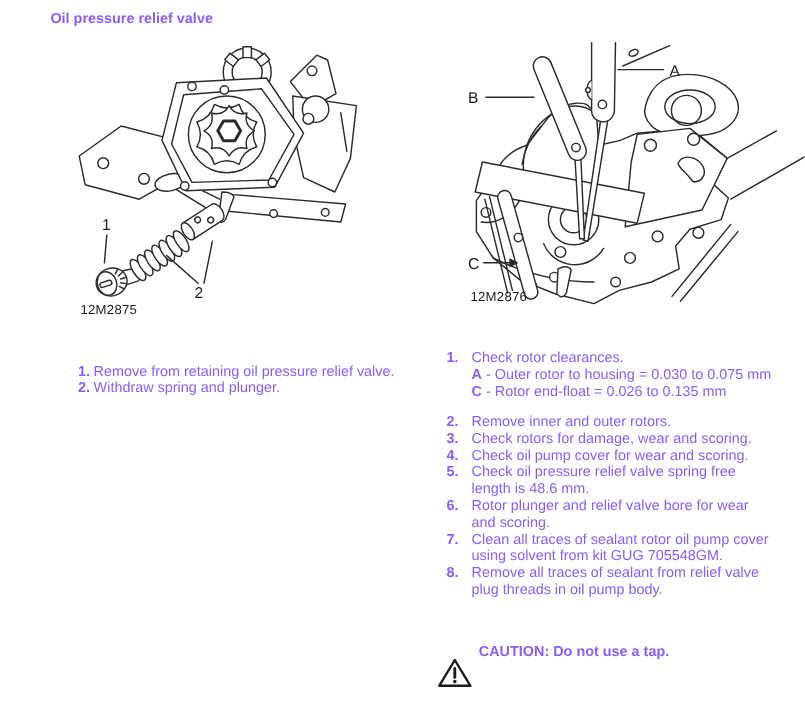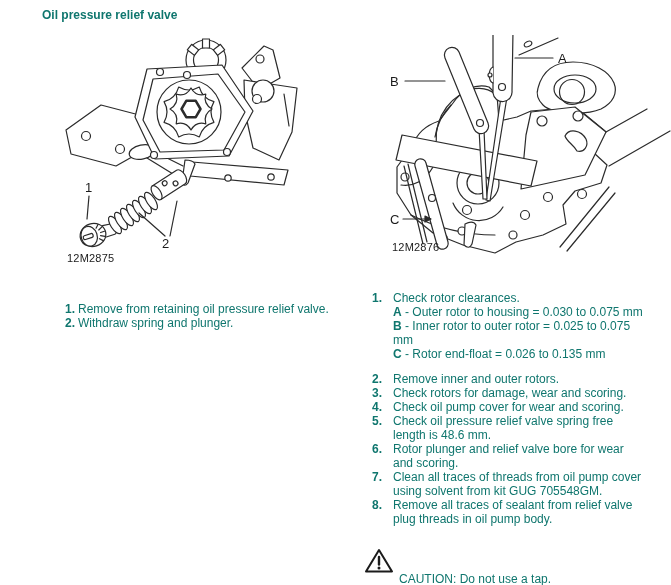--- a/index.html
+++ b/index.html
@@ -1,18 +1,18 @@
 <!DOCTYPE html>
 <html><head>
 <meta charset="utf-8">
 <style>
   html,body{margin:0;padding:0;background:#fff;}
   .page{
     position:relative;width:671px;height:585px;background:#ffffff;
-    font-family:"Liberation Sans",sans-serif;color:#0f766e;overflow:hidden;
+    font-family:"Liberation Sans",sans-serif;color:#8b5cf6;overflow:hidden;
     outline:1px solid #e3e3e3;
   }
   .col{position:absolute;top:0;height:585px;}
   .col-left{left:42px;width:302px;}
   .col-right{left:364px;width:304px;}
   .heading{position:absolute;top:8px;left:0;font-size:12px;font-weight:bold;white-space:nowrap;}
   .figure{position:absolute;display:block;}
   .fig-left{left:14px;top:38px;}
   .fig-right{left:21px;top:35px;}
   svg{display:block;}
@@ -25,21 +25,21 @@
   .step{display:flex;}
   .step.after-gap{margin-top:11px;}
   .step .num{flex:0 0 auto;font-weight:bold;}
   .steps-left .num{width:13px;}
   .steps-right .num{width:21px;}
   .stepbody{flex:1;}
   .txt{white-space:pre-line;}
   .sub{white-space:pre-line;}
   .sub .key{font-weight:bold;}
   .caution{position:absolute;left:0;top:536px;width:300px;padding-left:35px;box-sizing:border-box;}
-  .caution-text{font-size:12px;font-weight:normal;line-height:14px;margin-top:36px;}
+  .caution-text{font-size:12px;font-weight:bold;line-height:14px;}
   .warn-icon{position:absolute;left:0;top:11px;}
 </style>
 </head>
 <body>
 
 <div class="page">
 
   <div class="col col-left">
     <div class="heading">Oil pressure relief valve</div>
 
@@ -211,22 +211,20 @@
       <text class="callout" x="5" y="189">C</text>
       <text class="figcode" x="7" y="216">12M2876</text>
     </svg>
 
     <div class="steps steps-right">
       <div class="step">
         <span class="num">1.</span>
         <div class="stepbody">
           <div class="txt">Check rotor clearances.</div>
           <div class="sub"><span class="key">A</span><span class="rest"> - Outer rotor to housing = 0.030 to 0.075 mm</span></div>
-          <div class="sub"><span class="key">B</span><span class="rest"> - Inner rotor to outer rotor = 0.025 to 0.075
-mm</span></div>
           <div class="sub"><span class="key">C</span><span class="rest"> - Rotor end-float = 0.026 to 0.135 mm</span></div>
         </div>
       </div>
       <div class="step after-gap">
         <span class="num">2.</span>
         <div class="stepbody">
             <div class="txt">Remove inner and outer rotors.</div>
           </div>
       </div>
       <div class="step">
@@ -251,21 +249,21 @@
       <div class="step">
         <span class="num">6.</span>
         <div class="stepbody">
             <div class="txt">Rotor plunger and relief valve bore for wear
 and scoring.</div>
           </div>
       </div>
       <div class="step">
         <span class="num">7.</span>
         <div class="stepbody">
-            <div class="txt">Clean all traces of threads from oil pump cover
+            <div class="txt">Clean all traces of sealant rotor oil pump cover
 using solvent from kit GUG 705548GM.</div>
           </div>
       </div>
       <div class="step">
         <span class="num">8.</span>
         <div class="stepbody">
             <div class="txt">Remove all traces of sealant from relief valve
 plug threads in oil pump body.</div>
           </div>
       </div>

